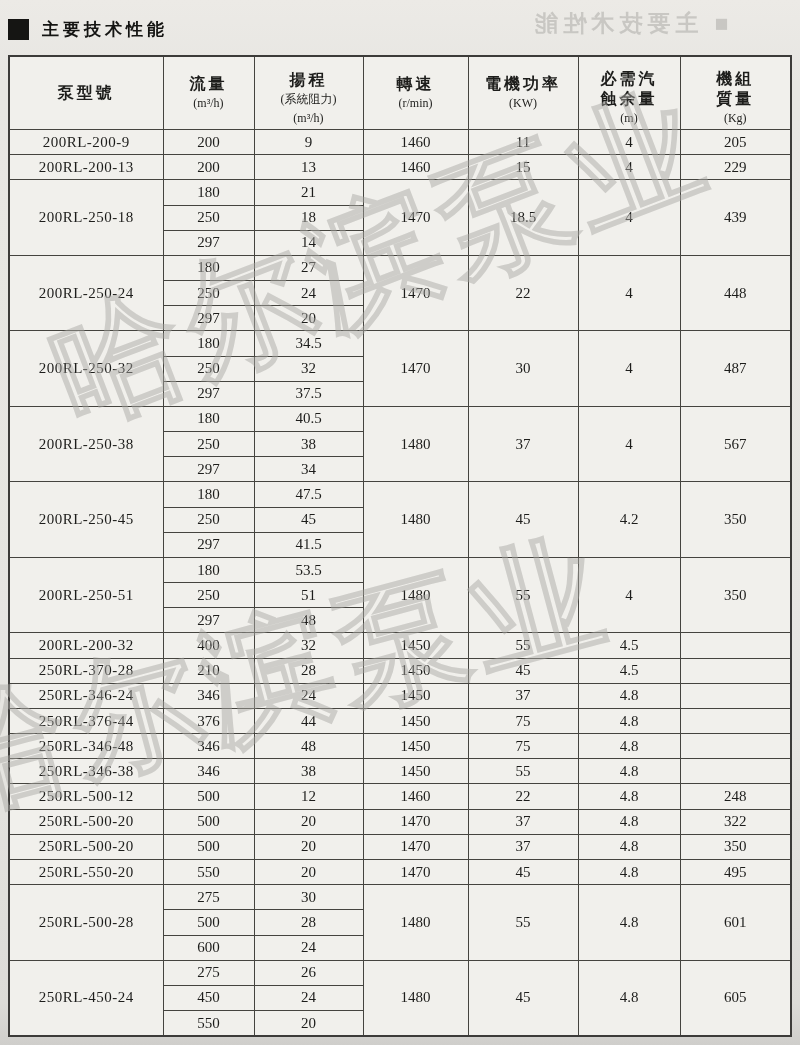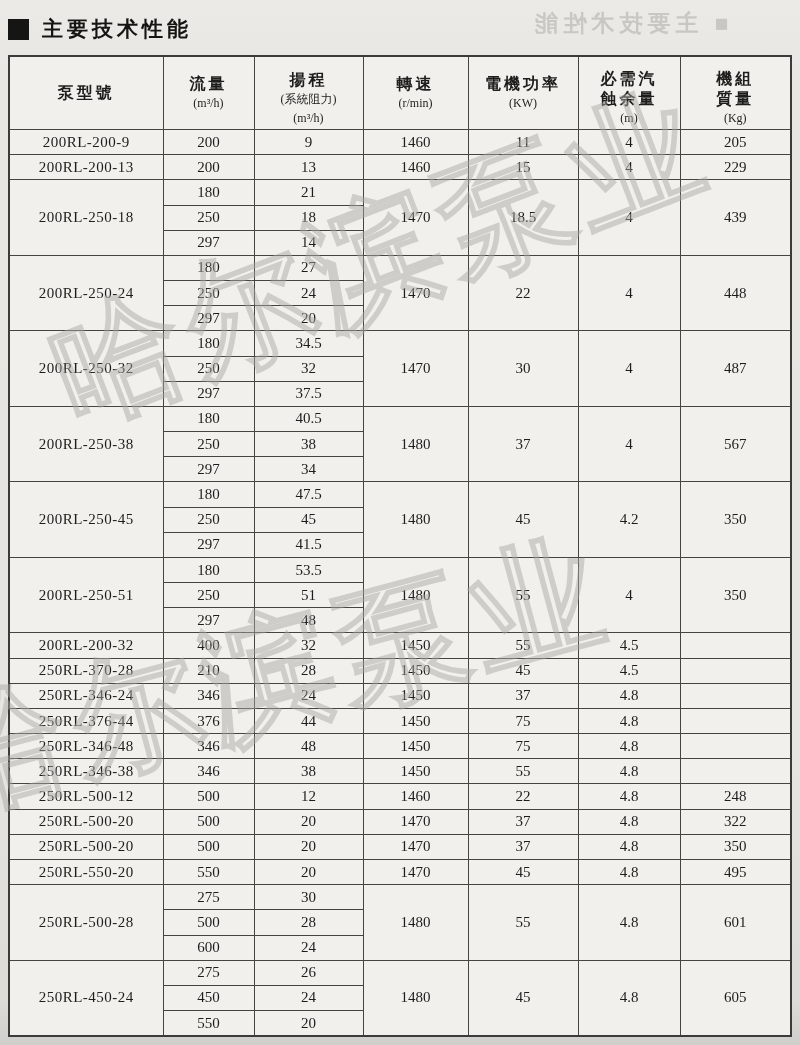--- a/index.html
+++ b/index.html
@@ -15,21 +15,21 @@
   
   .title-bar{
     position:absolute;left:8px;top:13px;height:32px;
     display:flex;align-items:center;gap:13px;
   }
   .title-square{
     width:21px;height:21px;background:#151513;display:inline-block;flex:0 0 auto;
   }
   .title{
     margin:0;font-family:"Liberation Sans","DejaVu Sans",sans-serif;
-    font-size:21px;font-weight:700;letter-spacing:4px;color:#141412;
+    font-size:17px;font-weight:700;letter-spacing:4px;color:#141412;
   }
   .ghost-title{
     position:absolute;right:72px;top:8px;
     font-family:"Liberation Sans","DejaVu Sans",sans-serif;
     font-size:23px;font-weight:700;letter-spacing:5px;
     color:#b3b2ae;opacity:.6;
     transform:scaleX(-1);
     white-space:nowrap;
     pointer-events:none;
   }

